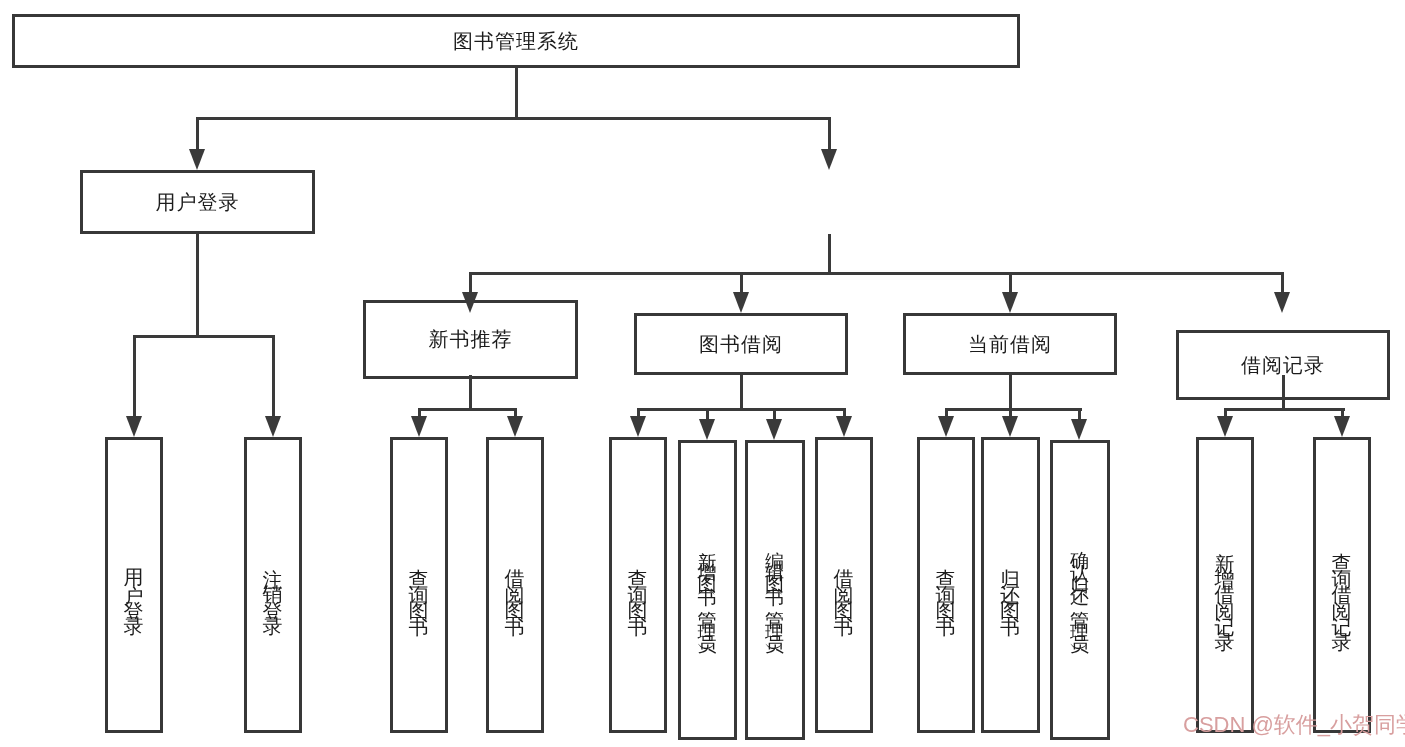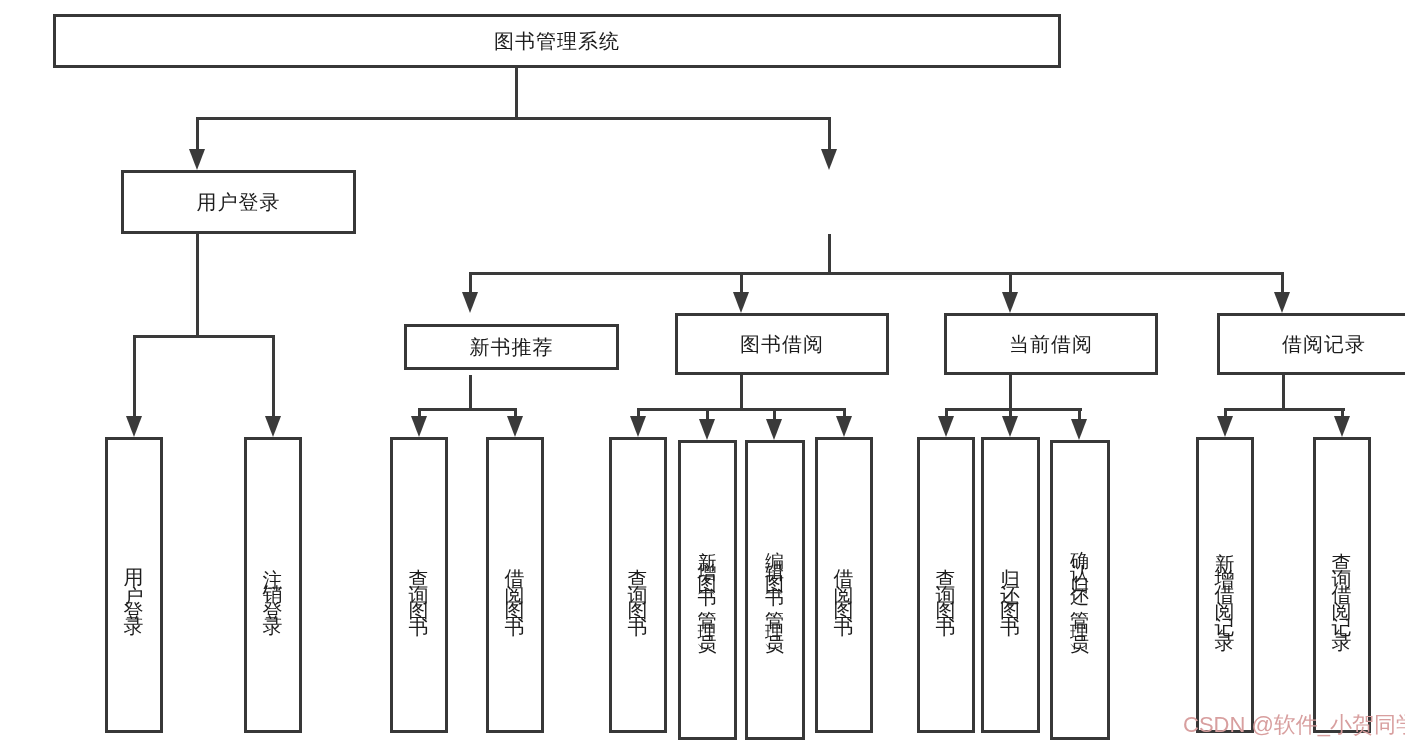--- a/index.html
+++ b/index.html
@@ -13,21 +13,21 @@
   .box{
     position:absolute;
     box-sizing:border-box;
     border:3px solid #383838;
     background:#ffffff;
     display:flex;
     align-items:center;
     justify-content:center;
     color:#1c1c1c;
   }
-  .hbox{font-size:20px;letter-spacing:1px;margin-left:41px;}
+  .hbox{font-size:20px;letter-spacing:1px;}
   .vwrap{font-size:20px;}
   .vtext{
     writing-mode:vertical-lr;
     letter-spacing:16px;
     line-height:1;
     display:block;
   }
   .vtext.long{
     font-size:19px;
     letter-spacing:12px;
@@ -55,30 +55,30 @@
 <div id="stage">
 
   <div class="box hbox" style="left:12px;top:14px;width:1008px;height:54px">
     <span>图书管理系统</span>
   </div>
 
   <div class="box hbox" style="left:80px;top:170px;width:235px;height:64px">
     <span>用户登录</span>
   </div>
 
-  <div class="box hbox" style="left:363px;top:324px;width:215px;height:46px">
+  <div class="box hbox" style="left:363px;top:300px;width:215px;height:79px">
     <span>新书推荐</span>
   </div>
   <div class="box hbox" style="left:634px;top:313px;width:214px;height:62px">
     <span>图书借阅</span>
   </div>
   <div class="box hbox" style="left:903px;top:313px;width:214px;height:62px">
     <span>当前借阅</span>
   </div>
-  <div class="box hbox" style="left:1176px;top:313px;width:214px;height:62px">
+  <div class="box hbox" style="left:1176px;top:330px;width:214px;height:70px">
     <span>借阅记录</span>
   </div>
 
   <div class="box vwrap" style="left:105px;top:437px;width:58px;height:296px">
     <span class="vtext">用户登录</span>
   </div>
   <div class="box vwrap" style="left:244px;top:437px;width:58px;height:296px">
     <span class="vtext">注销登录</span>
   </div>
 

